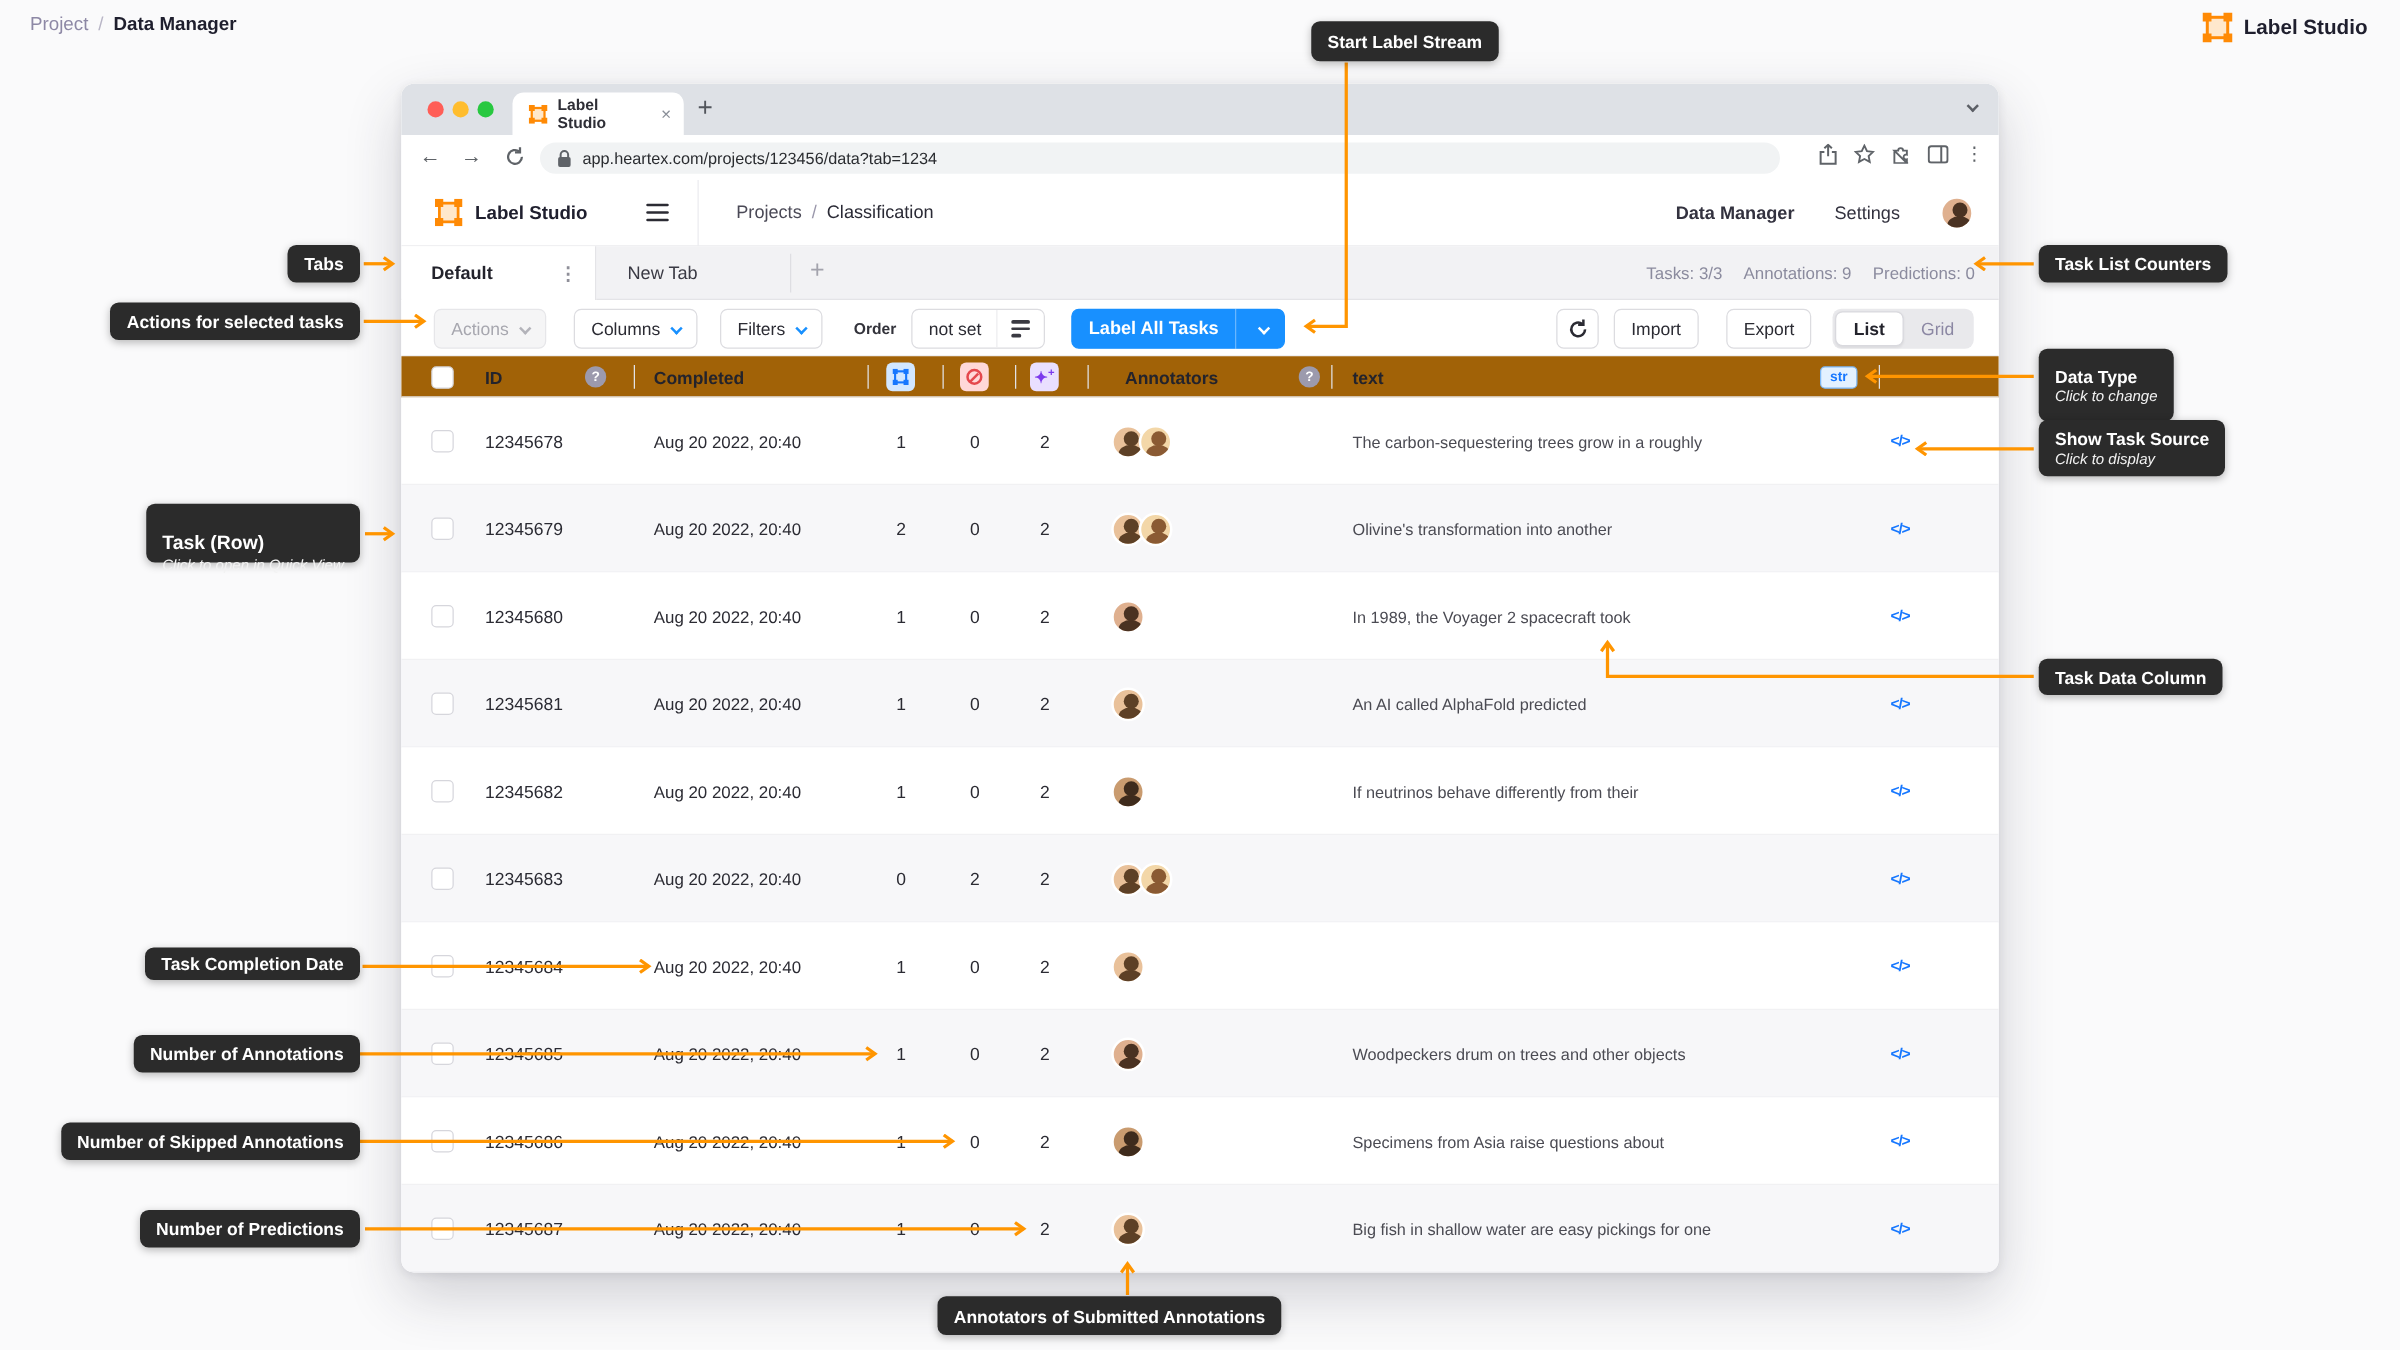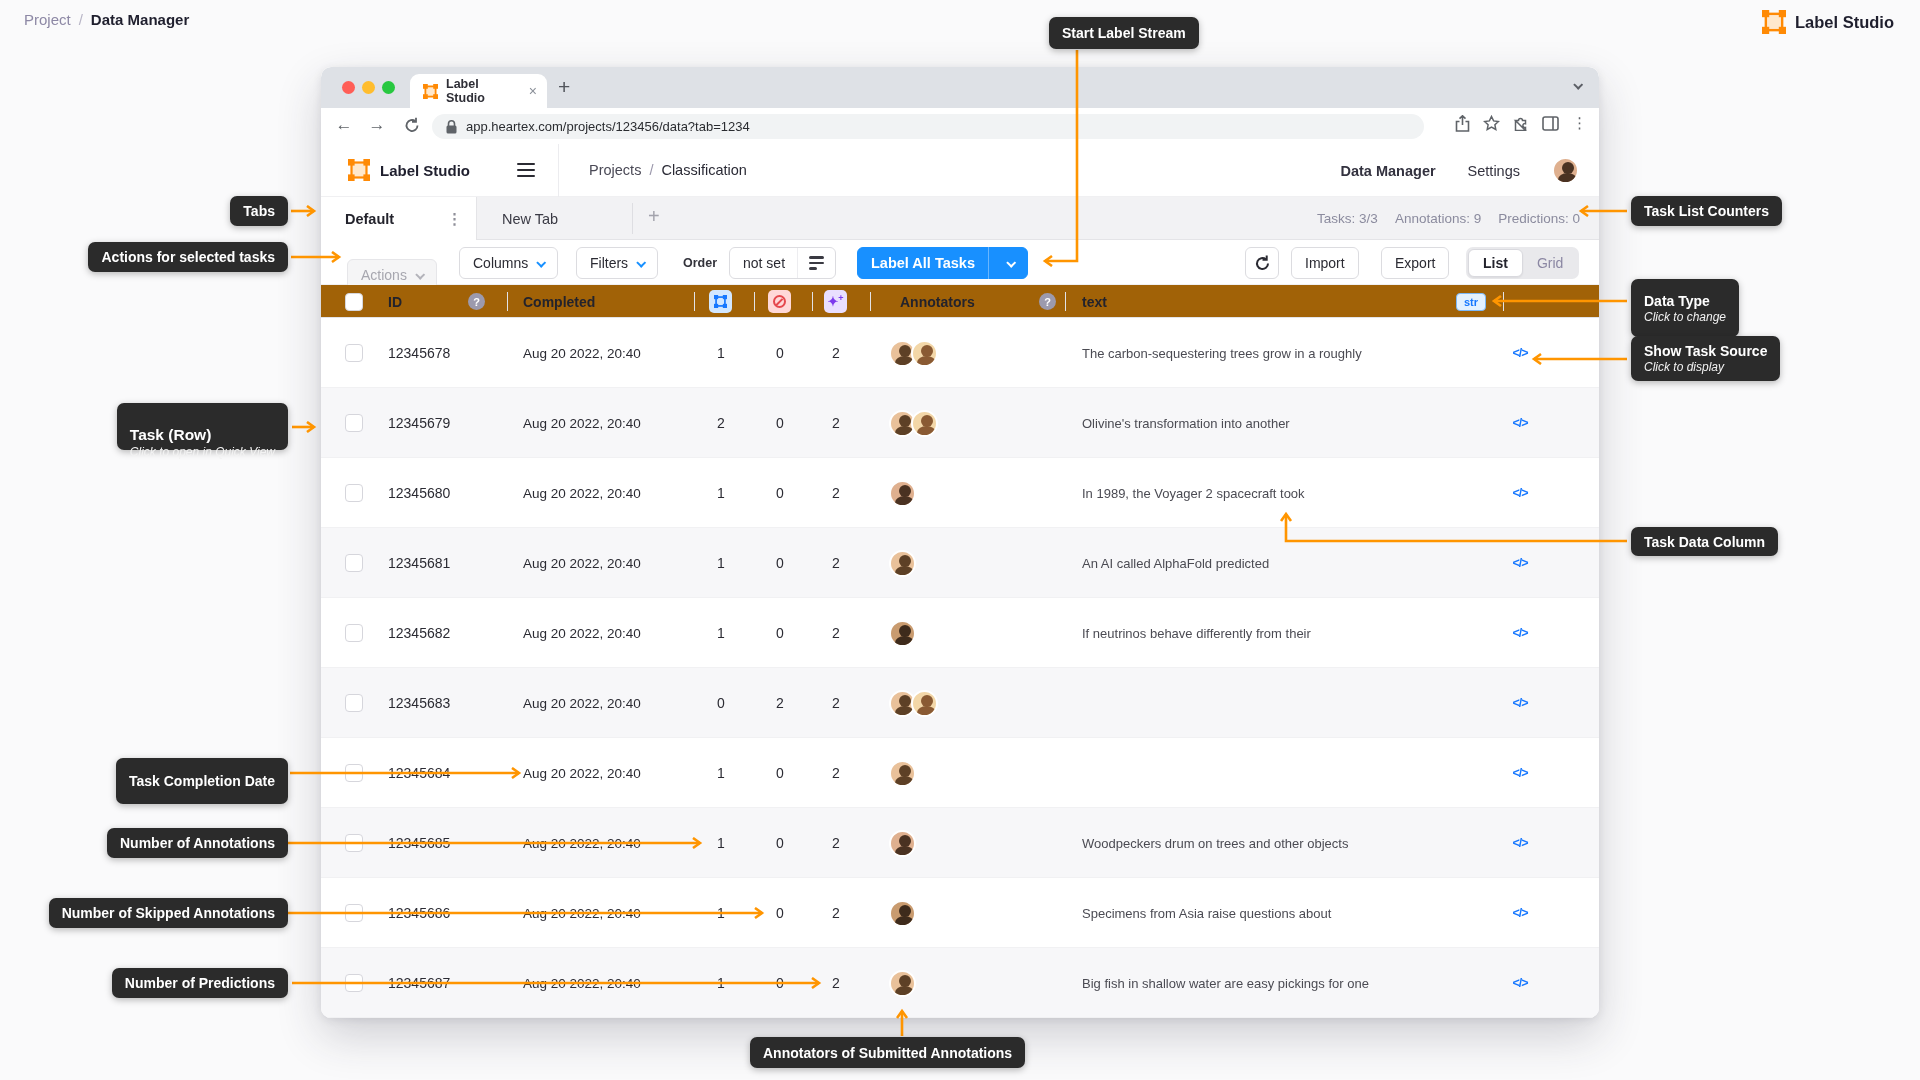--- a/index.html
+++ b/index.html
@@ -119,21 +119,21 @@
   .co.big .t { font-size:15.5px;margin-top:32px; }
   .co .s { font-size:12px; font-style:italic; margin-top:1px; color:#F2F2F2; }
   #co-sls {left:1049px; top:17px; height:32px;}
   #co-tabs {right:1632px; top:196px; height:30px;}
   #co-actions {right:1632px; top:242px; height:30px;}
   #co-counters {left:1631px; top:196px; height:30px;align-items:center;}
   #co-datatype {left:1631px; top:279px; height:58px;}
   #co-source {left:1631px; top:336px; height:45px;}
   #co-taskrow {right:1632px; top:403px; height:47px;}
   #co-datacol {left:1631px; top:527px; height:29px;}
-  #co-compdate {right:1632px; top:758px; height:46px;}
+  #co-compdate {right:1632px; top:758px; height:26px;}
   #co-numann {right:1632px; top:828px; height:30px;}
   #co-numskip {right:1632px; top:898px; height:30px;}
   #co-numpred {right:1632px; top:968px; height:30px;}
   #co-annbot {left:750px; top:1037px; height:31px;}
 
   #arrow-overlay { position:absolute; left:0; top:0; width:1920px; height:1080px; z-index:40; pointer-events:none; }
   #arrow-overlay path { stroke:#FF9500; stroke-width:2.6; fill:none; }
 </style>
 </head>
 <body>
@@ -254,21 +254,21 @@
     <span class="tabs-div"></span>
     <span class="tab-add">+</span>
     <div class="dm-counters">
       <span>Tasks: 3/3</span>
       <span>Annotations: 9</span>
       <span>Predictions: 0</span>
     </div>
   </div>
 
   <div class="dm-toolbar">
-    <div class="btn disabled" style="left:26px;margin-top:12px;">
+    <div class="btn disabled" style="left:26px;">
       <span>Actions</span>
         <span class="chev"></span>
     </div>
     <div class="btn" style="left:138px;">
       <span>Columns</span>
         <span class="chev"></span>
     </div>
     <div class="btn" style="left:255px;">
       <span>Filters</span>
         <span class="chev"></span>

